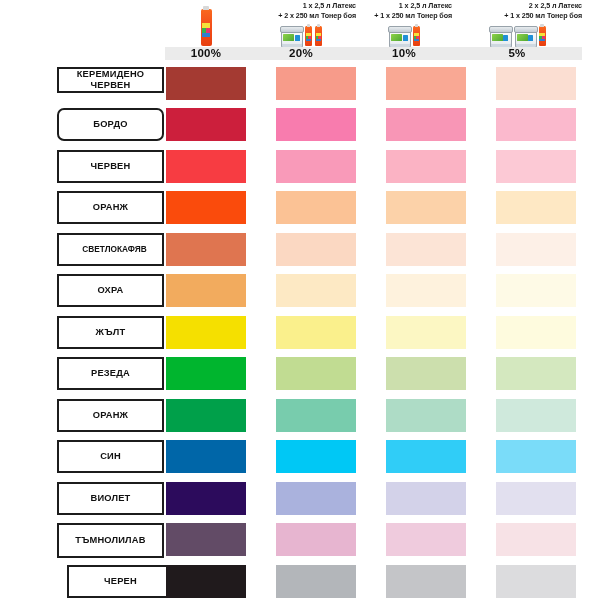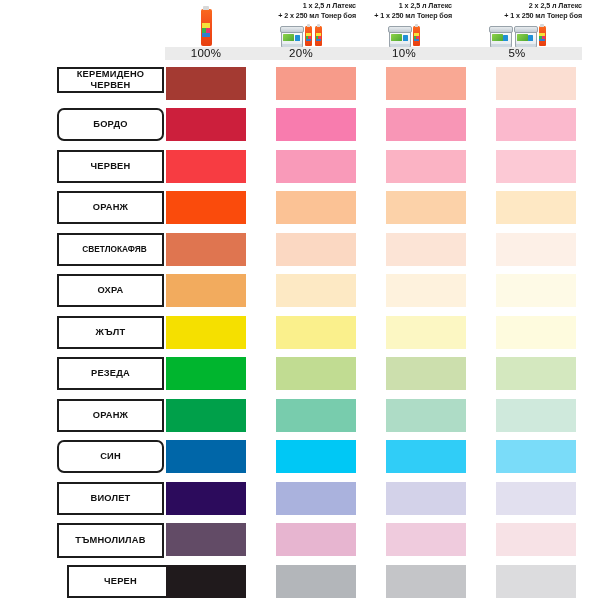--- a/index.html
+++ b/index.html
@@ -20,21 +20,21 @@
     line-height:9.5px;letter-spacing:-0.1px;
   }
   .hcol-title .l2{display:block;}
   .prodrow{
     position:absolute;left:0;bottom:14px;width:100%;height:26px;
     display:flex;align-items:flex-end;justify-content:center;gap:3px;
   }
   .pct{
     position:absolute;left:0;bottom:0;width:100%;height:13px;
     background:#ebebeb;
-    font-size:11.5px;font-weight:normal;color:#111;
+    font-size:11.5px;font-weight:bold;color:#111;
     text-align:center;line-height:13px;letter-spacing:0.3px;
   }
 
   
   .bucket{position:relative;width:22px;height:20px;}
   .bucket .body{
     position:absolute;left:1px;top:3px;width:20px;height:17px;
     background:linear-gradient(180deg,#fdfdfd 0%,#f2f4f6 48%,#e4e9ee 100%);
     border:0.6px solid #9aa4ac;border-radius:1px 1px 2px 2px;
     box-shadow:inset 0 -3px 0 #cfd8e0;
@@ -243,21 +243,21 @@
         <div class="swatch" style="left: 496px; width: 80px; height: 33px; background: rgb(212, 232, 191);"></div>
       </div>
       <div class="row" style="top: 399px; height: 33px;">
         <div class="namebox" style="height: 33px;">ОРАНЖ</div>
         <div class="swatch" style="left: 166px; width: 80px; height: 33px; background: rgb(0, 160, 74);"></div>
         <div class="swatch" style="left: 276px; width: 80px; height: 33px; background: rgb(120, 204, 173);"></div>
         <div class="swatch" style="left: 386px; width: 80px; height: 33px; background: rgb(174, 220, 198);"></div>
         <div class="swatch" style="left: 496px; width: 80px; height: 33px; background: rgb(207, 233, 220);"></div>
       </div>
       <div class="row" style="top: 440px; height: 33px;">
-        <div class="namebox" style="height: 33px; border-radius: 7px;">СИН</div>
+        <div class="namebox" style="height: 33px;">СИН</div>
         <div class="swatch" style="left: 166px; width: 80px; height: 33px; background: rgb(0, 102, 168);"></div>
         <div class="swatch" style="left: 276px; width: 80px; height: 33px; background: rgb(0, 200, 245);"></div>
         <div class="swatch" style="left: 386px; width: 80px; height: 33px; background: rgb(48, 205, 247);"></div>
         <div class="swatch" style="left: 496px; width: 80px; height: 33px; background: rgb(122, 220, 249);"></div>
       </div>
       <div class="row" style="top: 482px; height: 33px;">
         <div class="namebox" style="height: 33px;">ВИОЛЕТ</div>
         <div class="swatch" style="left: 166px; width: 80px; height: 33px; background: rgb(44, 11, 92);"></div>
         <div class="swatch" style="left: 276px; width: 80px; height: 33px; background: rgb(170, 178, 221);"></div>
         <div class="swatch" style="left: 386px; width: 80px; height: 33px; background: rgb(211, 210, 233);"></div>

